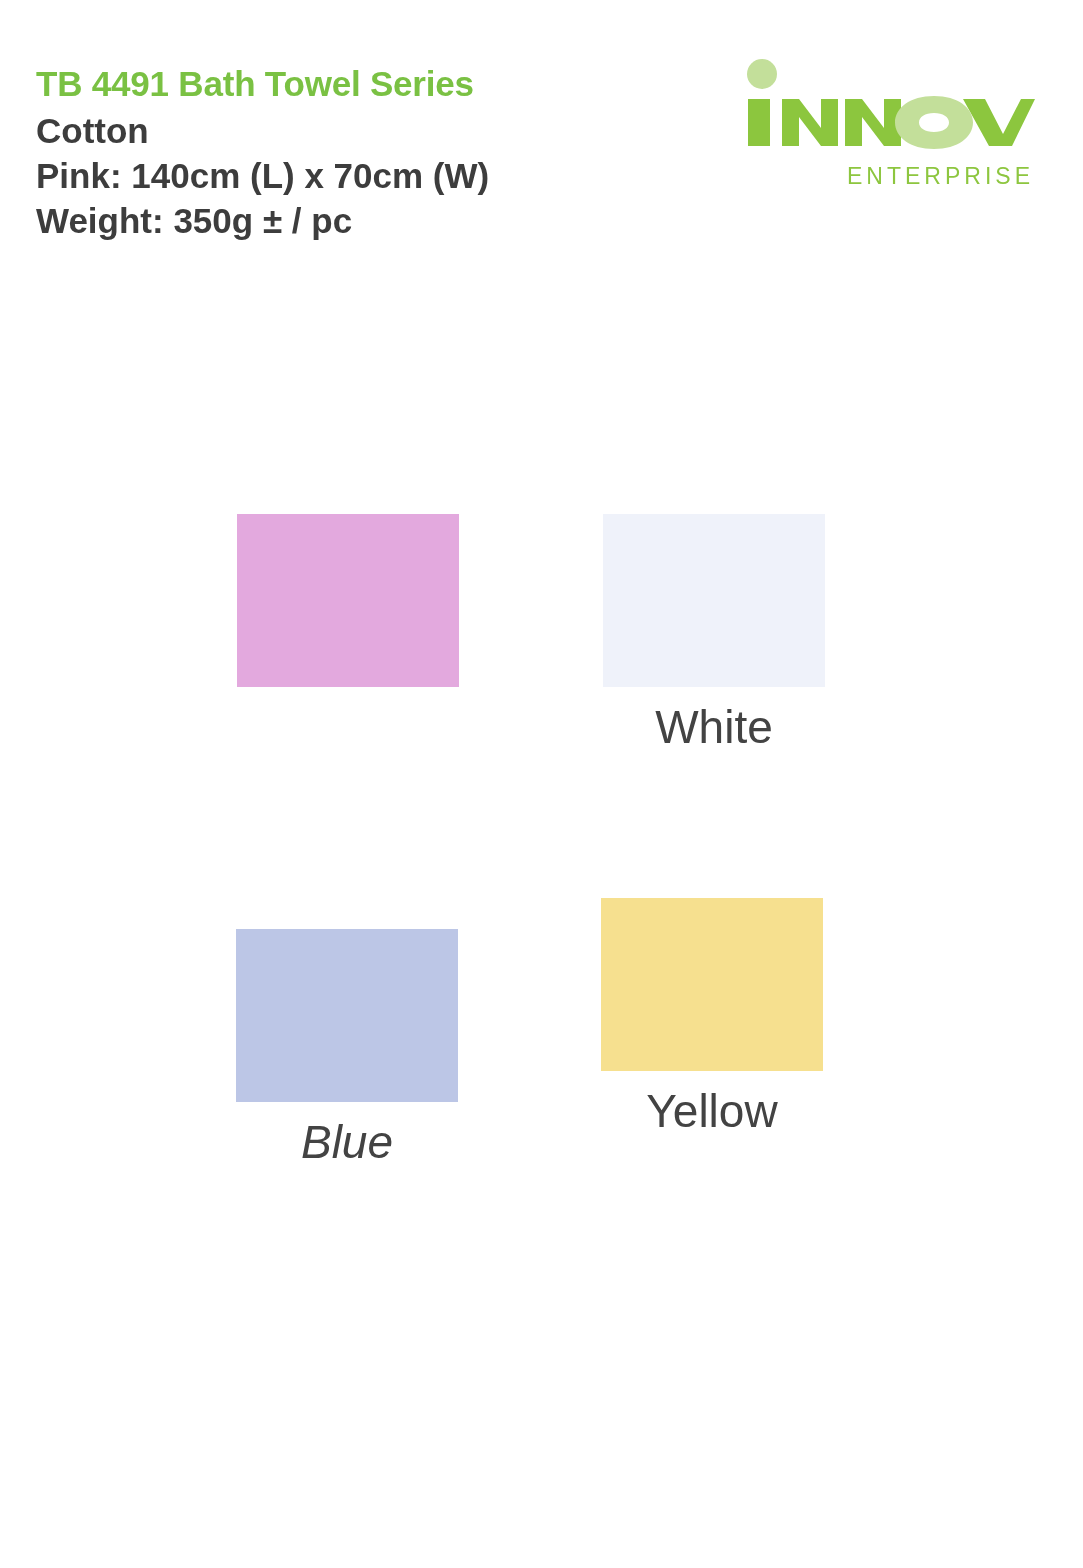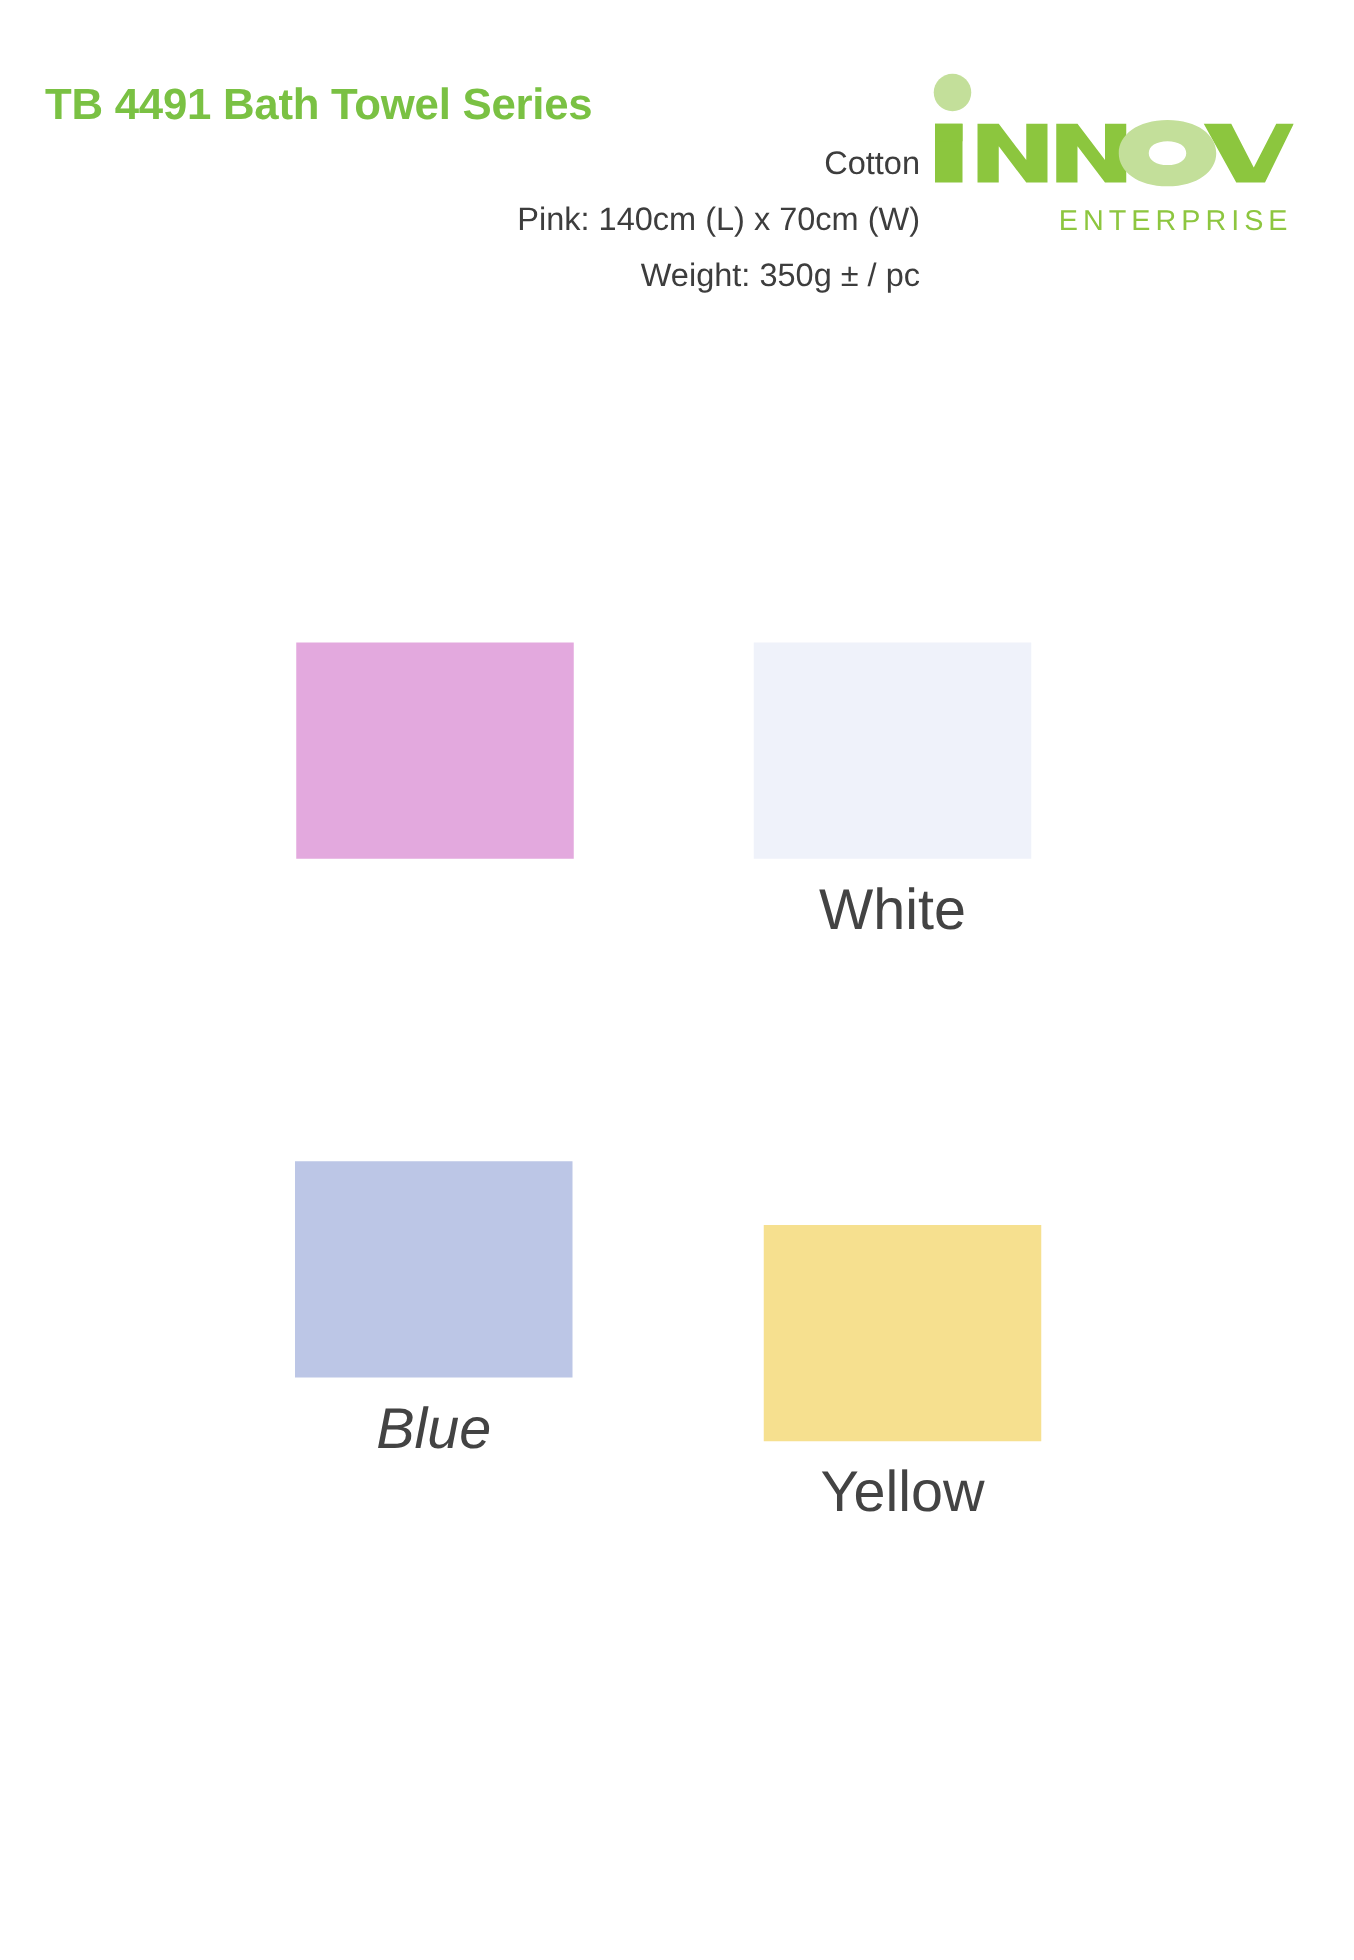--- a/index.html
+++ b/index.html
@@ -43,27 +43,26 @@
     font-size: 35px;
     font-weight: bold;
     color: #7ac143;
     line-height: 44px;
     letter-spacing: -0.2px;
     margin: 0 0 2px 0;
     white-space: nowrap;
   }
 
   .spec-line {
-    font-size: 26px;
-    font-weight: normal;
+    font-size: 35px;
+    font-weight: bold;
     color: #3d3d3d;
     line-height: 45px;
     margin: 0;
     white-space: nowrap;
-    text-align: right;
   }
 
   
   .logo {
     position: absolute;
     right: 22px;
     top: 58px;
     width: 300px;
     height: 140px;
   }
@@ -122,21 +121,21 @@
     font-weight: normal;
     color: #434343;
     line-height: 56px;
     white-space: nowrap;
   }
 
   
   .cell-0 { left: 237px; top: 514px; }
   .cell-1 { left: 603px; top: 514px; }
   .cell-2 { left: 236px; top: 929px; font-style: italic; }
-  .cell-3 { left: 601px; top: 980px; margin-left: 10px; }
+  .cell-3 { left: 601px; top: 898px; }
 </style>
 </head>
 <body>
 
 <div class="page">
 
   <div class="header">
 
     <div class="spec-block">
       <div class="product-title" style="color: rgb(122, 193, 67);">TB 4491 Bath Towel Series</div>

